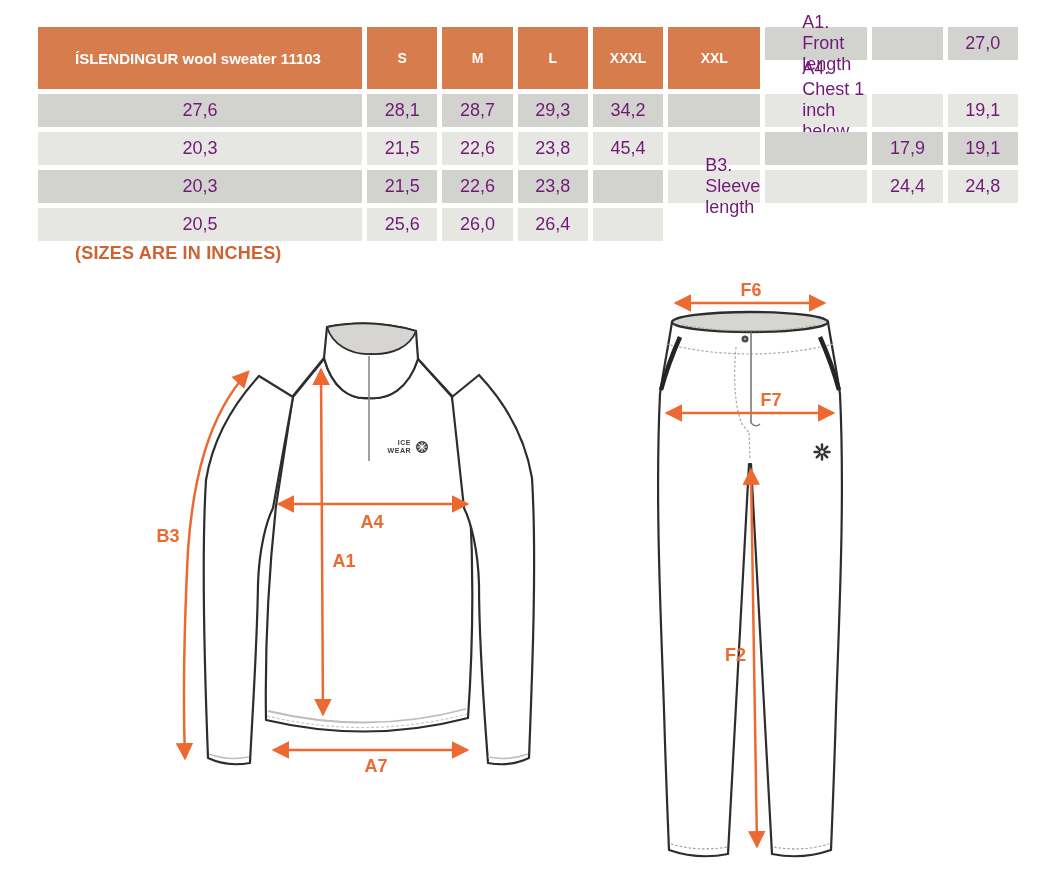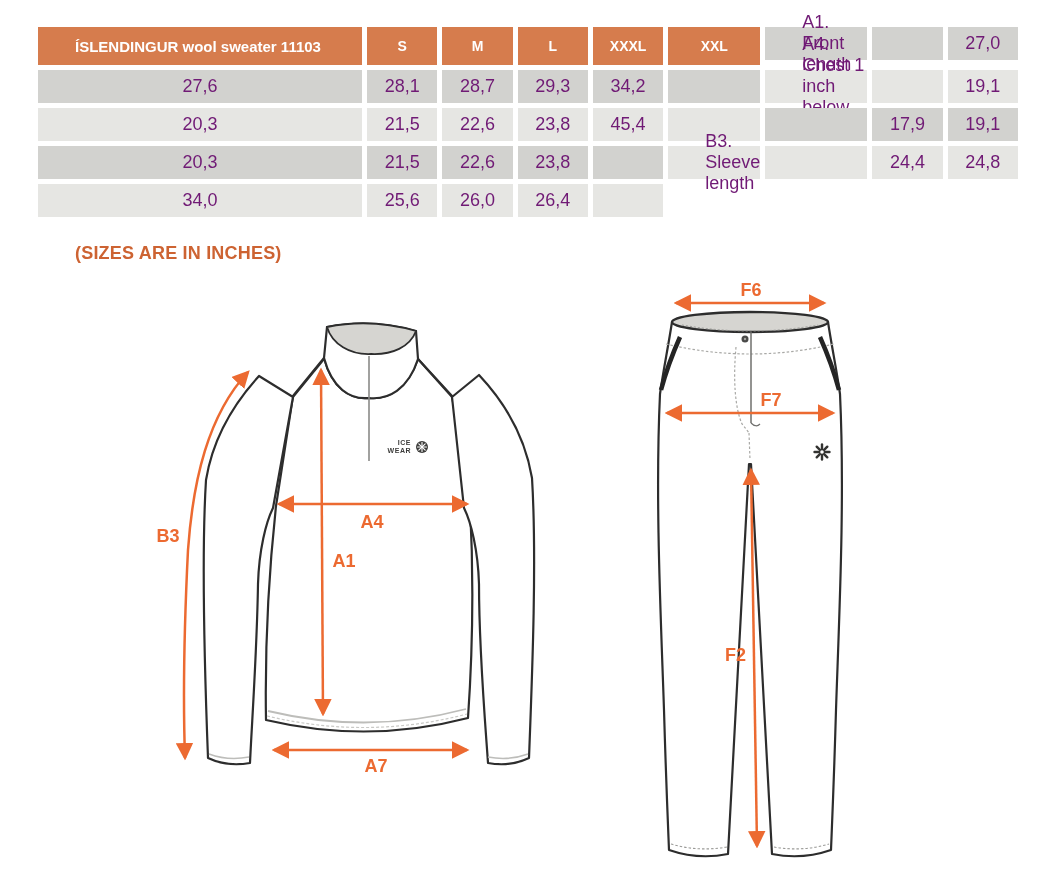--- a/index.html
+++ b/index.html
@@ -4,21 +4,21 @@
 <style>
   html,body{margin:0;padding:0;background:#ffffff;}
   body{width:1046px;height:895px;position:relative;font-family:"Liberation Sans",sans-serif;overflow:hidden;}
 
   .size-table{
     position:absolute;left:38px;top:27px;width:980px;
     display:grid;grid-template-columns:324px repeat(8,1fr);gap:5px;
   }
   .cell{display:flex;align-items:center;justify-content:center;
         font-size:18px;color:#701a75;}
-  .hdr{height:38px;background:#D67C4D;color:#ffffff;font-weight:bold;font-size:14px;}
+  .hdr{height:62px;background:#D67C4D;color:#ffffff;font-weight:bold;font-size:14px;}
   .hdr.title-cell{justify-content:flex-start;padding-left:37px;font-size:15px;}
   .title-cell{box-sizing:border-box;}
   .data{height:33px;}
   .label-cell{justify-content:flex-start;padding-left:37px;box-sizing:border-box;}
   .rowA{background:#D2D2CF;}
   .rowB{background:#E6E6E3;}
 
   .units-note{
     position:absolute;left:75px;top:243px;
     color:#CD6332;font-weight:bold;font-size:18px;letter-spacing:0.2px;
@@ -68,21 +68,21 @@
   <div class="cell data rowA">20,3</div>
   <div class="cell data rowA">21,5</div>
   <div class="cell data rowA">22,6</div>
   <div class="cell data rowA">23,8</div>
   <div class="cell data rowA"></div>
 
   <div class="cell data rowB label-cell">B3. Sleeve length</div>
   <div class="cell data rowB"></div>
   <div class="cell data rowB">24,4</div>
   <div class="cell data rowB">24,8</div>
-  <div class="cell data rowB">34,0</div>
+  <div class="cell data rowB">20,5</div>
   <div class="cell data rowB">25,6</div>
   <div class="cell data rowB">26,0</div>
   <div class="cell data rowB">26,4</div>
   <div class="cell data rowB"></div>
 </div>
 
 <div class="units-note">(SIZES ARE IN INCHES)</div>
 
 <svg class="sweater-svg" width="520" height="500" viewBox="0 0 520 500">
   <defs>

